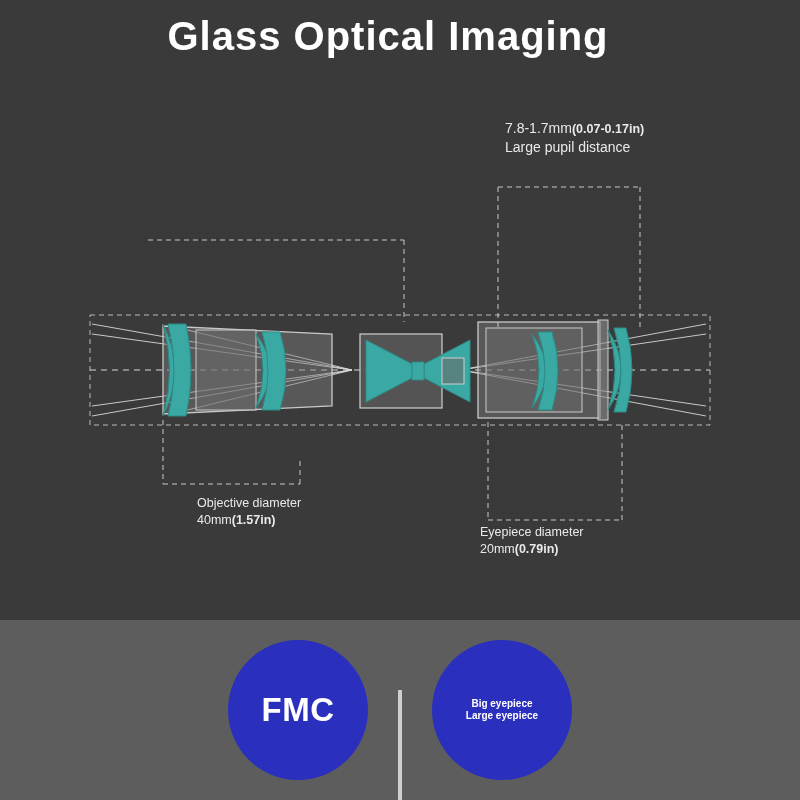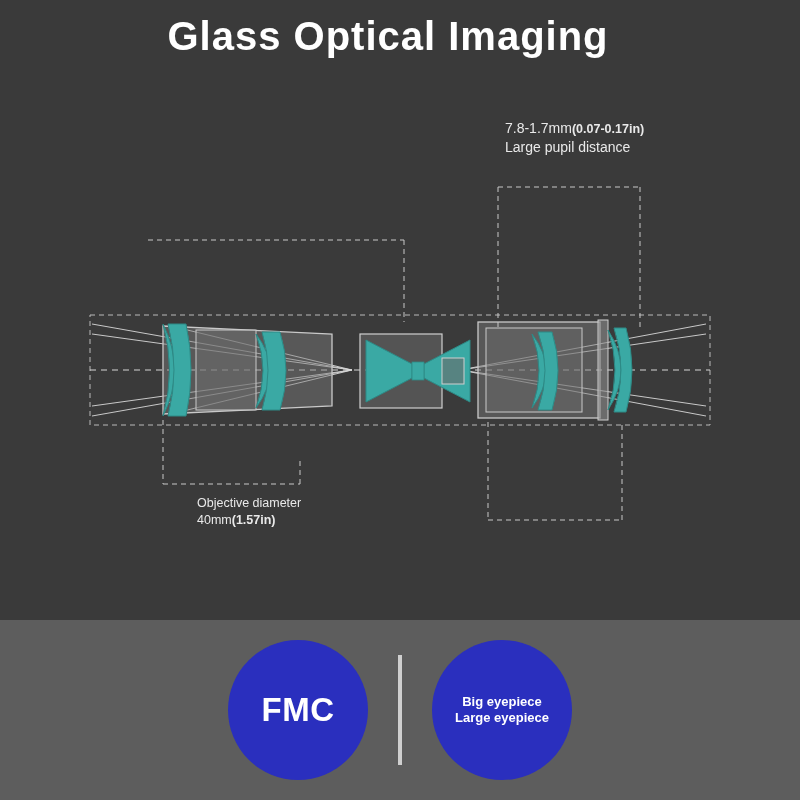--- a/index.html
+++ b/index.html
@@ -91,21 +91,21 @@
     height: 180px;
     background: #5d5d5d;
   }
   .badges {
     position: absolute;
     left: 0;
     top: 0;
     width: 800px;
     height: 180px;
     display: flex;
-    align-items: center;
+    align-items: flex-end;
     justify-content: center;
     gap: 0px;
   }
   .badge-cell {
     width: 200px;
     height: 180px;
     display: flex;
     align-items: center;
     justify-content: center;
   }
@@ -124,21 +124,21 @@
     justify-content: center;
     text-align: center;
     color: #ffffff;
   }
   .circle .lg {
     font-size: 33px;
     font-weight: bold;
     letter-spacing: 0.5px;
   }
   .circle .sm {
-    font-size: 13px;
+    font-size: 10px;
     font-weight: bold;
     line-height: 1.25;
   }
 </style>
 </head>
 <body>
 
 <div class="page">
 
   <div class="title-bar">
@@ -227,20 +227,26 @@
     </div>
 
 
     <div class="lbl lbl-objective">
       <div>Objective diameter</div>
       <div>
         <span>40mm</span><b>(1.57in)</b>
       </div>
     </div>
 
+    <div class="lbl lbl-eyepiece">
+      <div>Eyepiece diameter</div>
+      <div>
+        <span>20mm</span><b>(0.79in)</b>
+      </div>
+    </div>
   </div>
 
   <div class="badge-band">
     <div class="badges">
       <div class="badge-cell">
         <div class="circle">
           <span class="lg">FMC</span>
         </div>
       </div>
       <div class="divider"></div>

